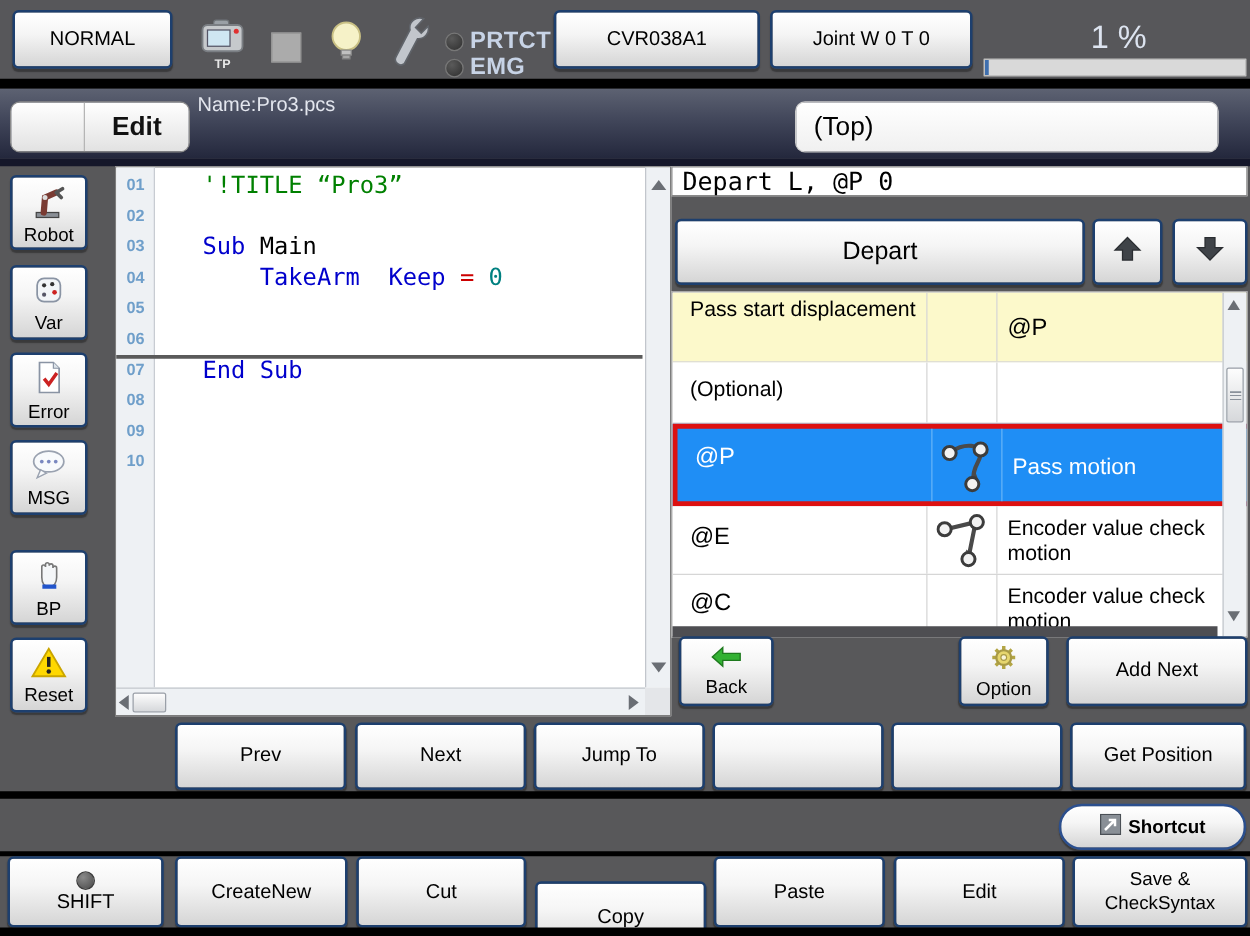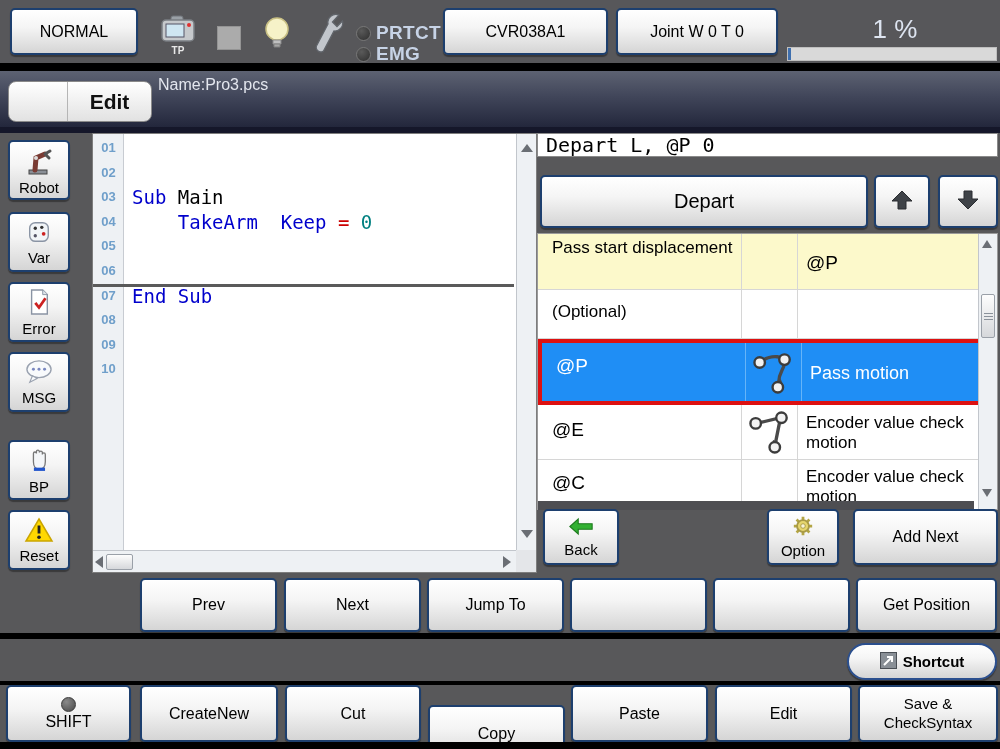--- a/index.html
+++ b/index.html
@@ -51,21 +51,21 @@
     display:flex;align-items:center;font-size:21px;color:#000;padding-left:14px;}
 
   
   .side-btn{left:8px;width:62px;height:60px;font-size:15px;padding:5px 0;}
   .side-btn .lbl{line-height:1;}
 
   
   .editor{left:92px;top:133px;width:445px;height:440px;background:#fff;border:1px solid #7d7d7d;}
   .gutter-bg{left:0;top:0;width:31px;height:416px;background:#eef1f4;border-right:1px solid #c8ccd2;}
   .editor-lines{left:0;top:2px;width:421px;}
-  .code-line{display:flex;height:24.6px;line-height:24.6px;white-space:pre;}
+  .code-line{display:flex;height:24.6px;line-height:24.6px;white-space:pre;gap:30px;}
   .line-num{width:31px;flex:0 0 31px;text-align:center;font-size:13px;color:#6f9fca;
     font-family:"Liberation Sans",sans-serif;font-weight:bold;}
   .line-code{padding-left:8px;font-family:"DejaVu Sans Mono",monospace;font-size:19px;}
   .editor-divider{left:0;top:150px;width:421px;height:3px;background:#5a5a5a;}
   .vscroll{left:423px;top:0;width:20px;height:416px;background:#eef1f4;border-left:1px solid #c2c6cc;}
   .hscroll{left:0;top:416px;width:423px;height:22px;background:#eef1f4;border-top:1px solid #c2c6cc;}
   .scroll-corner{left:423px;top:416px;width:20px;height:22px;background:#e4e6e9;}
   .tri-up{width:0;height:0;border-left:6px solid transparent;border-right:6px solid transparent;border-bottom:8px solid #6a6e74;}
   .tri-down{width:0;height:0;border-left:6px solid transparent;border-right:6px solid transparent;border-top:8px solid #6a6e74;}
   .tri-left{width:0;height:0;border-top:6px solid transparent;border-bottom:6px solid transparent;border-right:8px solid #6a6e74;}
@@ -159,20 +159,21 @@
   </div>
 </div>
 <div class="abs blackbar" style="left:0;top:63px;width:1000px;height:8px;"></div>
 
 <div class="abs header-row">
   <div class="abs tabs">
     <div class="tab-blank"></div>
     <div class="tab-edit">Edit</div>
   </div>
   <div class="abs file-name">Name:Pro3.pcs</div>
+  <div class="abs scope-box">(Top)</div>
 </div>
 <div class="abs header-darkline"></div>
 
 <div class="btn col side-btn" style="top:140px;">
   <span>
     <svg width="30" height="30" viewBox="0 0 30 30">
       <rect x="5" y="25" width="18" height="4" fill="#8a8f96" stroke="#444"></rect>
       <path d="M11 25 L12 13 L21 9" fill="none" stroke="#7a3b33" stroke-width="5" stroke-linecap="round"></path>
       <path d="M21 9 l5 -3 M21 9 l4 4" stroke="#555" stroke-width="3" stroke-linecap="round"></path>
       <circle cx="12" cy="13" r="2" fill="#ddd"></circle>
@@ -230,21 +231,21 @@
       <rect x="13.6" y="8.5" width="2.8" height="8" fill="#222"></rect>
       <circle cx="15" cy="20.2" r="1.8" fill="#222"></circle>
     </svg>
   </span>
   <span class="lbl">Reset</span>
 </div>
 
 <div class="abs editor">
   <div class="abs gutter-bg"></div>
   <div class="abs editor-lines" id="editor-lines">
-      <div class="code-line"><span class="line-num">01</span></div>
+      <div class="code-line"><span class="line-num">01</span><span class="line-code"><span style="color: rgb(0, 128, 0);">'!TITLE “Pro3”</span></span></div>
       <div class="code-line"><span class="line-num">02</span><span class="line-code"></span></div>
       <div class="code-line"><span class="line-num">03</span><span class="line-code"><span style="color: rgb(0, 0, 204);">Sub </span><span style="color: rgb(0, 0, 0);">Main</span></span></div>
       <div class="code-line"><span class="line-num">04</span><span class="line-code"><span style="color: rgb(0, 0, 204);">    TakeArm  Keep </span><span style="color: rgb(204, 0, 0);">=</span><span style="color: rgb(0, 0, 0);"> </span><span style="color: rgb(0, 128, 128);">0</span></span></div>
       <div class="code-line"><span class="line-num">05</span><span class="line-code"></span></div>
       <div class="code-line"><span class="line-num">06</span><span class="line-code"></span></div>
       <div class="code-line"><span class="line-num">07</span><span class="line-code"><span style="color: rgb(0, 0, 204);">End Sub</span></span></div>
       <div class="code-line"><span class="line-num">08</span><span class="line-code"></span></div>
       <div class="code-line"><span class="line-num">09</span><span class="line-code"></span></div>
       <div class="code-line"><span class="line-num">10</span><span class="line-code"></span></div>
     </div>

